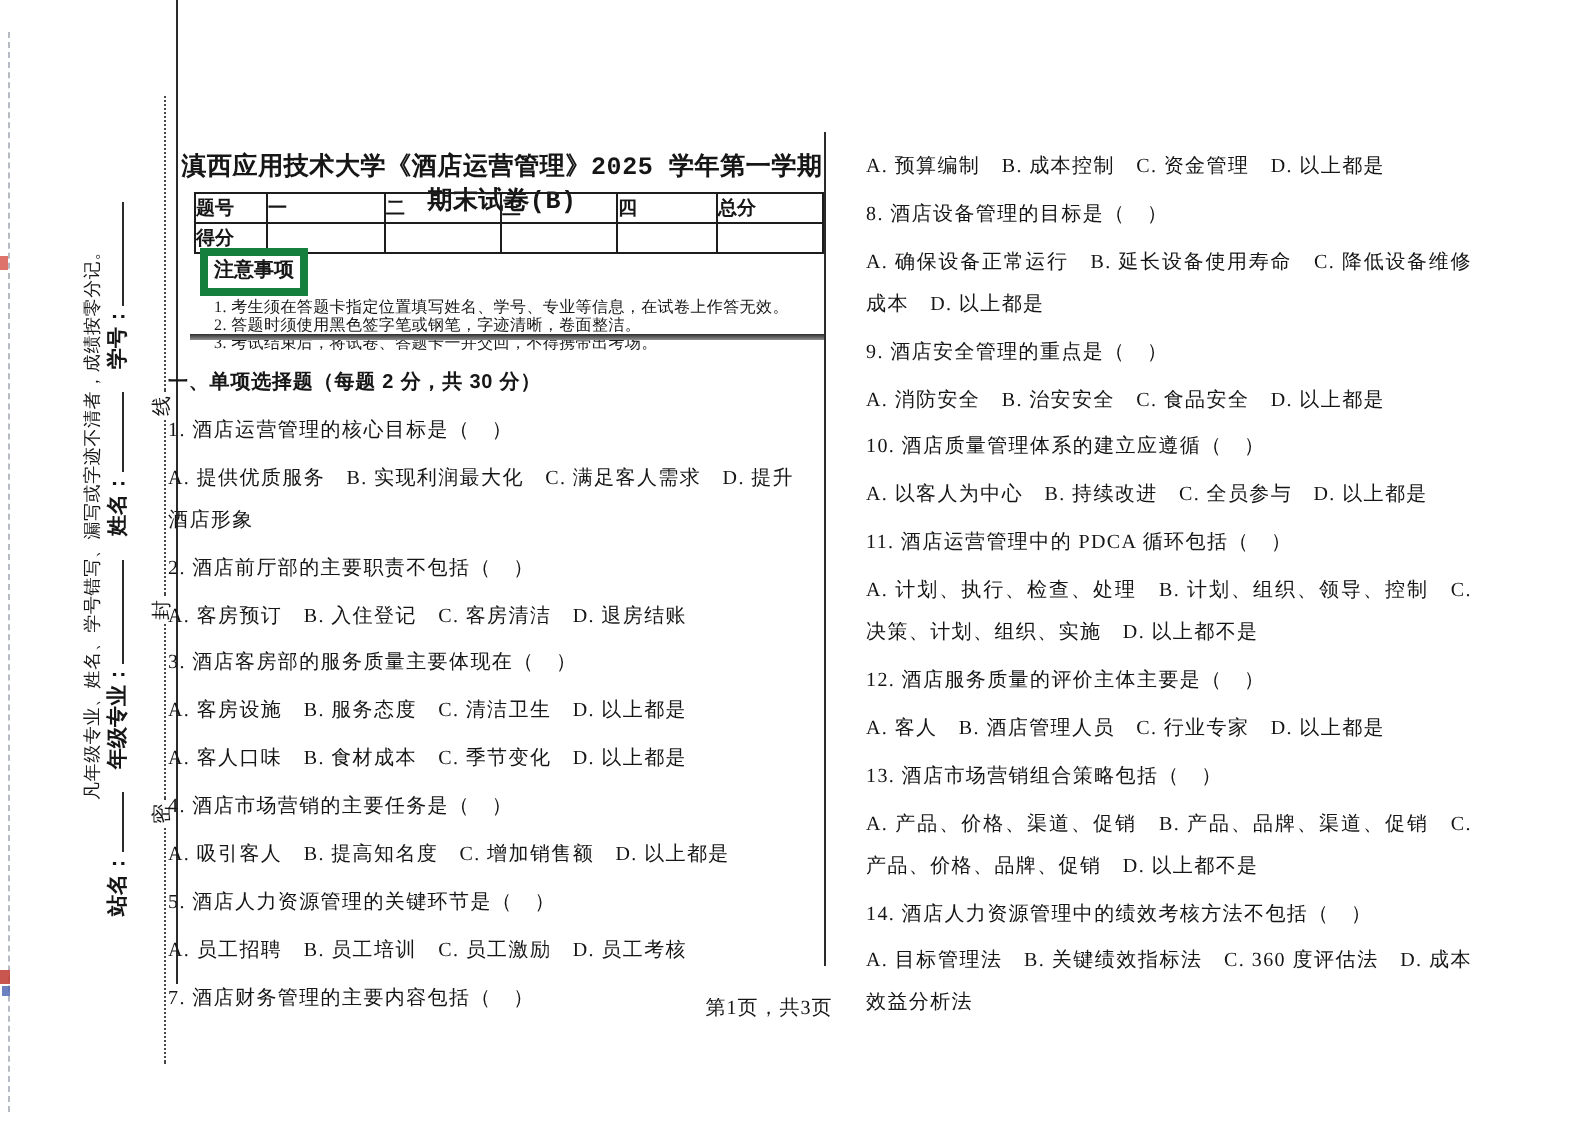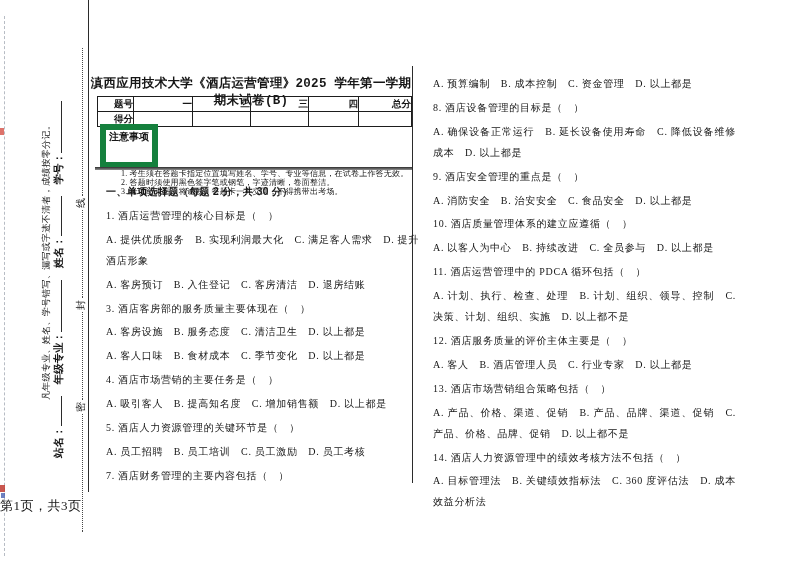--- a/index.html
+++ b/index.html
@@ -9,50 +9,50 @@
   
   .vline{position:absolute;width:1px;background:#2b2b2b;}
   .left-border{left:88px;top:0;height:492px;}
   .divider{left:412px;top:66px;height:417px;}
   .edge-dotted{position:absolute;left:4px;top:16px;height:540px;width:0;border-left:1px dashed #b7bcc4;}
 
   .title{position:absolute;left:86px;top:75px;width:330px;text-align:center;
          font-family:Liberation Mono, monospace;font-weight:bold;font-size:12.5px;letter-spacing:.3px;}
 
   table.score{position:absolute;left:97px;top:96px;border-collapse:collapse;table-layout:fixed;}
-  table.score td{border:1.2px solid #1d1d1d;height:14px;padding:0;text-align:right;
+  table.score td{border:1.2px solid #1d1d1d;height:14px;padding:0;text-align:left;
                  font-family:"Liberation Sans",sans-serif;font-weight:bold;font-size:9.5px;}
 
   .notice{position:absolute;left:100px;top:124px;width:312px;}
-  .notice-heading{display:inline-block;border:6px solid #15803d;padding:0 3px 18px 3px;
+  .notice-heading{display:inline-block;border:4px solid #15803d;padding:0 3px 2px 3px;
                   font-family:"Liberation Sans",sans-serif;font-weight:bold;font-size:10px;}
-  .notice-items{margin-top:2px;margin-left:14px;}
+  .notice-items{margin-top:2px;}
   .notice-items p{margin:0;padding-left:7px;font-size:8px;line-height:8.9px;letter-spacing:.2px;}
 
   .thick-rule{position:absolute;left:95px;top:167px;width:317px;height:3px;
               background:linear-gradient(#2d2d2d,#909090);}
 
   .col{position:absolute;}
-  .col-left{left:103px;top:179px;width:319px;}
+  .col-left{left:81px;top:179px;width:319px;}
   .col-right{left:430px;top:71px;width:309px;}
   .col p.line{margin:3px;font-size:10px;line-height:20.9px;letter-spacing:.7px;text-align:justify;}
   .col p.line.bold{font-family:"Liberation Sans",sans-serif;font-weight:bold;letter-spacing:.4px;}
 
   
   .rot{position:absolute;transform-origin:0 0;transform:rotate(-90deg);white-space:nowrap;}
   .fields-line{left:50px;top:458px;font-size:10.5px;font-weight:600;}
   .blank{display:inline-block;border-bottom:1px solid #2b2b2b;height:11px;margin-right:12px;}
   .w30{width:30px}.w40{width:40px}.w52{width:52px}
   .warning-line{left:40px;top:400px;font-size:9px;letter-spacing:.3px;}
   .seal-line{left:74px;top:534px;font-size:10px;}
   .seal-line .ch{vertical-align:middle;}
   .dots{display:inline-block;height:3px;border-bottom:1.5px dotted #474747;vertical-align:middle;margin:0 2px;}
   .da{width:118px}.db{width:88px}.dc{width:88px}.dd{width:148px}
 
-  .footer{position:absolute;left:0;top:497px;width:769px;font-size:13px;letter-spacing:.5px;}
+  .footer{position:absolute;left:0;top:497px;width:769px;text-align:center;font-size:10px;letter-spacing:.5px;}
 
   
   .spk{position:absolute;}
   .spk1{left:0;top:128px;width:4px;height:7px;background:#d2443a;opacity:.75;}
   .spk2{left:0;top:485px;width:5px;height:7px;background:#c03a30;opacity:.85;}
   .spk3{left:1px;top:493px;width:4px;height:5px;background:#4a62b0;opacity:.8;}
 </style>
 </head>
 <body>
 
@@ -117,20 +117,21 @@
       </div>
   </div>
 
   <div class="thick-rule"></div>
 
   <div class="col col-left">
 
   <p class="line bold">一、单项选择题（每题 2 分，共 30 分）</p>
       <p class="line">1. 酒店运营管理的核心目标是（　）</p>
       <p class="line">A. 提供优质服务　B. 实现利润最大化　C. 满足客人需求　D. 提升酒店形象</p>
+      <p class="line">2. 酒店前厅部的主要职责不包括（　）</p>
       <p class="line">A. 客房预订　B. 入住登记　C. 客房清洁　D. 退房结账</p>
       <p class="line">3. 酒店客房部的服务质量主要体现在（　）</p>
       <p class="line">A. 客房设施　B. 服务态度　C. 清洁卫生　D. 以上都是</p>
       <p class="line">A. 客人口味　B. 食材成本　C. 季节变化　D. 以上都是</p>
       <p class="line">4. 酒店市场营销的主要任务是（　）</p>
       <p class="line">A. 吸引客人　B. 提高知名度　C. 增加销售额　D. 以上都是</p>
       <p class="line">5. 酒店人力资源管理的关键环节是（　）</p>
       <p class="line">A. 员工招聘　B. 员工培训　C. 员工激励　D. 员工考核</p>
       <p class="line">7. 酒店财务管理的主要内容包括（　）</p>
     </div>

